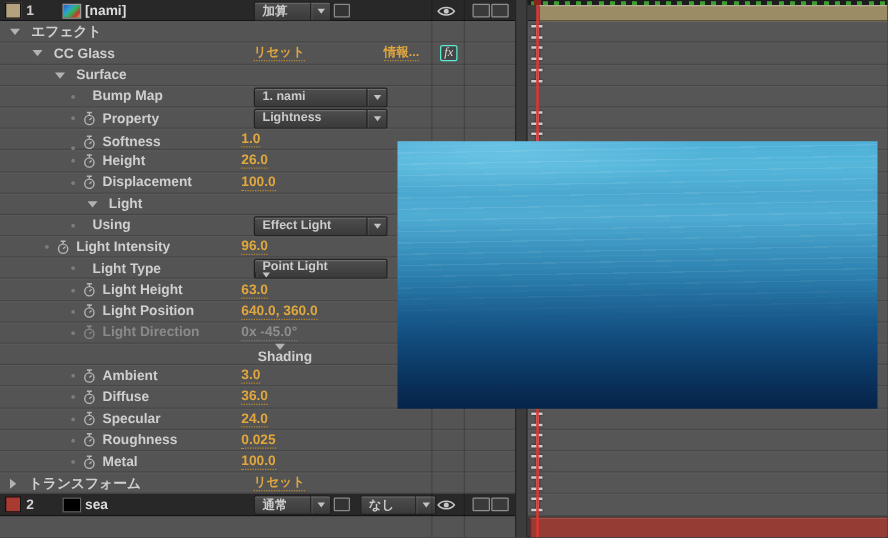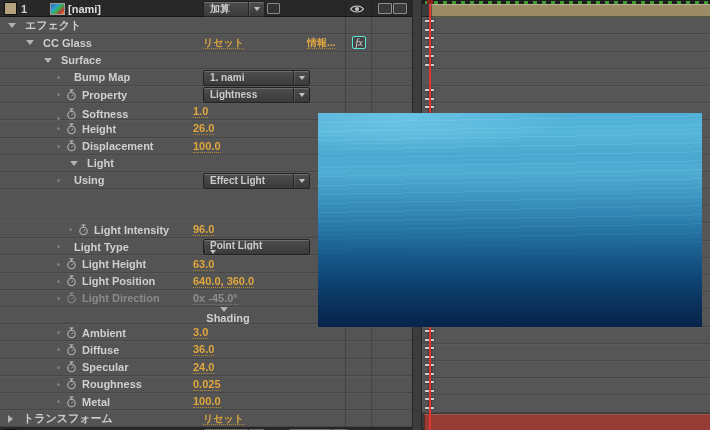--- a/index.html
+++ b/index.html
@@ -216,21 +216,21 @@
         <span class="dot"></span>
         <span class="sw-spacer"></span>
         <span class="lbl-txt plabel">Using</span>
         <div class="dd" style="left: 203px; width: 105px; gap: 21px;">
           <span class="dlbl">Effect Light</span>
           <span class="darr">
             <i></i>
           </span>
         </div>
       </div>
-      <div class="row" style="padding-left: 69px; margin-top: 32px;">
+      <div class="row" style="padding-left: 36px;">
         <span class="dot"></span>
         <span class="sw-slot">
           <svg width="11" height="12" viewBox="0 0 11 12">
             <circle cx="5.5" cy="7" r="3.7" fill="none" stroke="#b6b6b6" stroke-width="1.1"></circle>
             <line x1="3.5" y1="1" x2="7.5" y2="1" stroke="#b6b6b6" stroke-width="1.2"></line>
             <line x1="5.5" y1="1" x2="5.5" y2="3" stroke="#b6b6b6" stroke-width="1.2"></line>
             <line x1="5.5" y1="7" x2="7.3" y2="5.4" stroke="#b6b6b6" stroke-width="1"></line>
           </svg>
         </span>
         <span class="lbl-txt plabel">Light Intensity</span>

